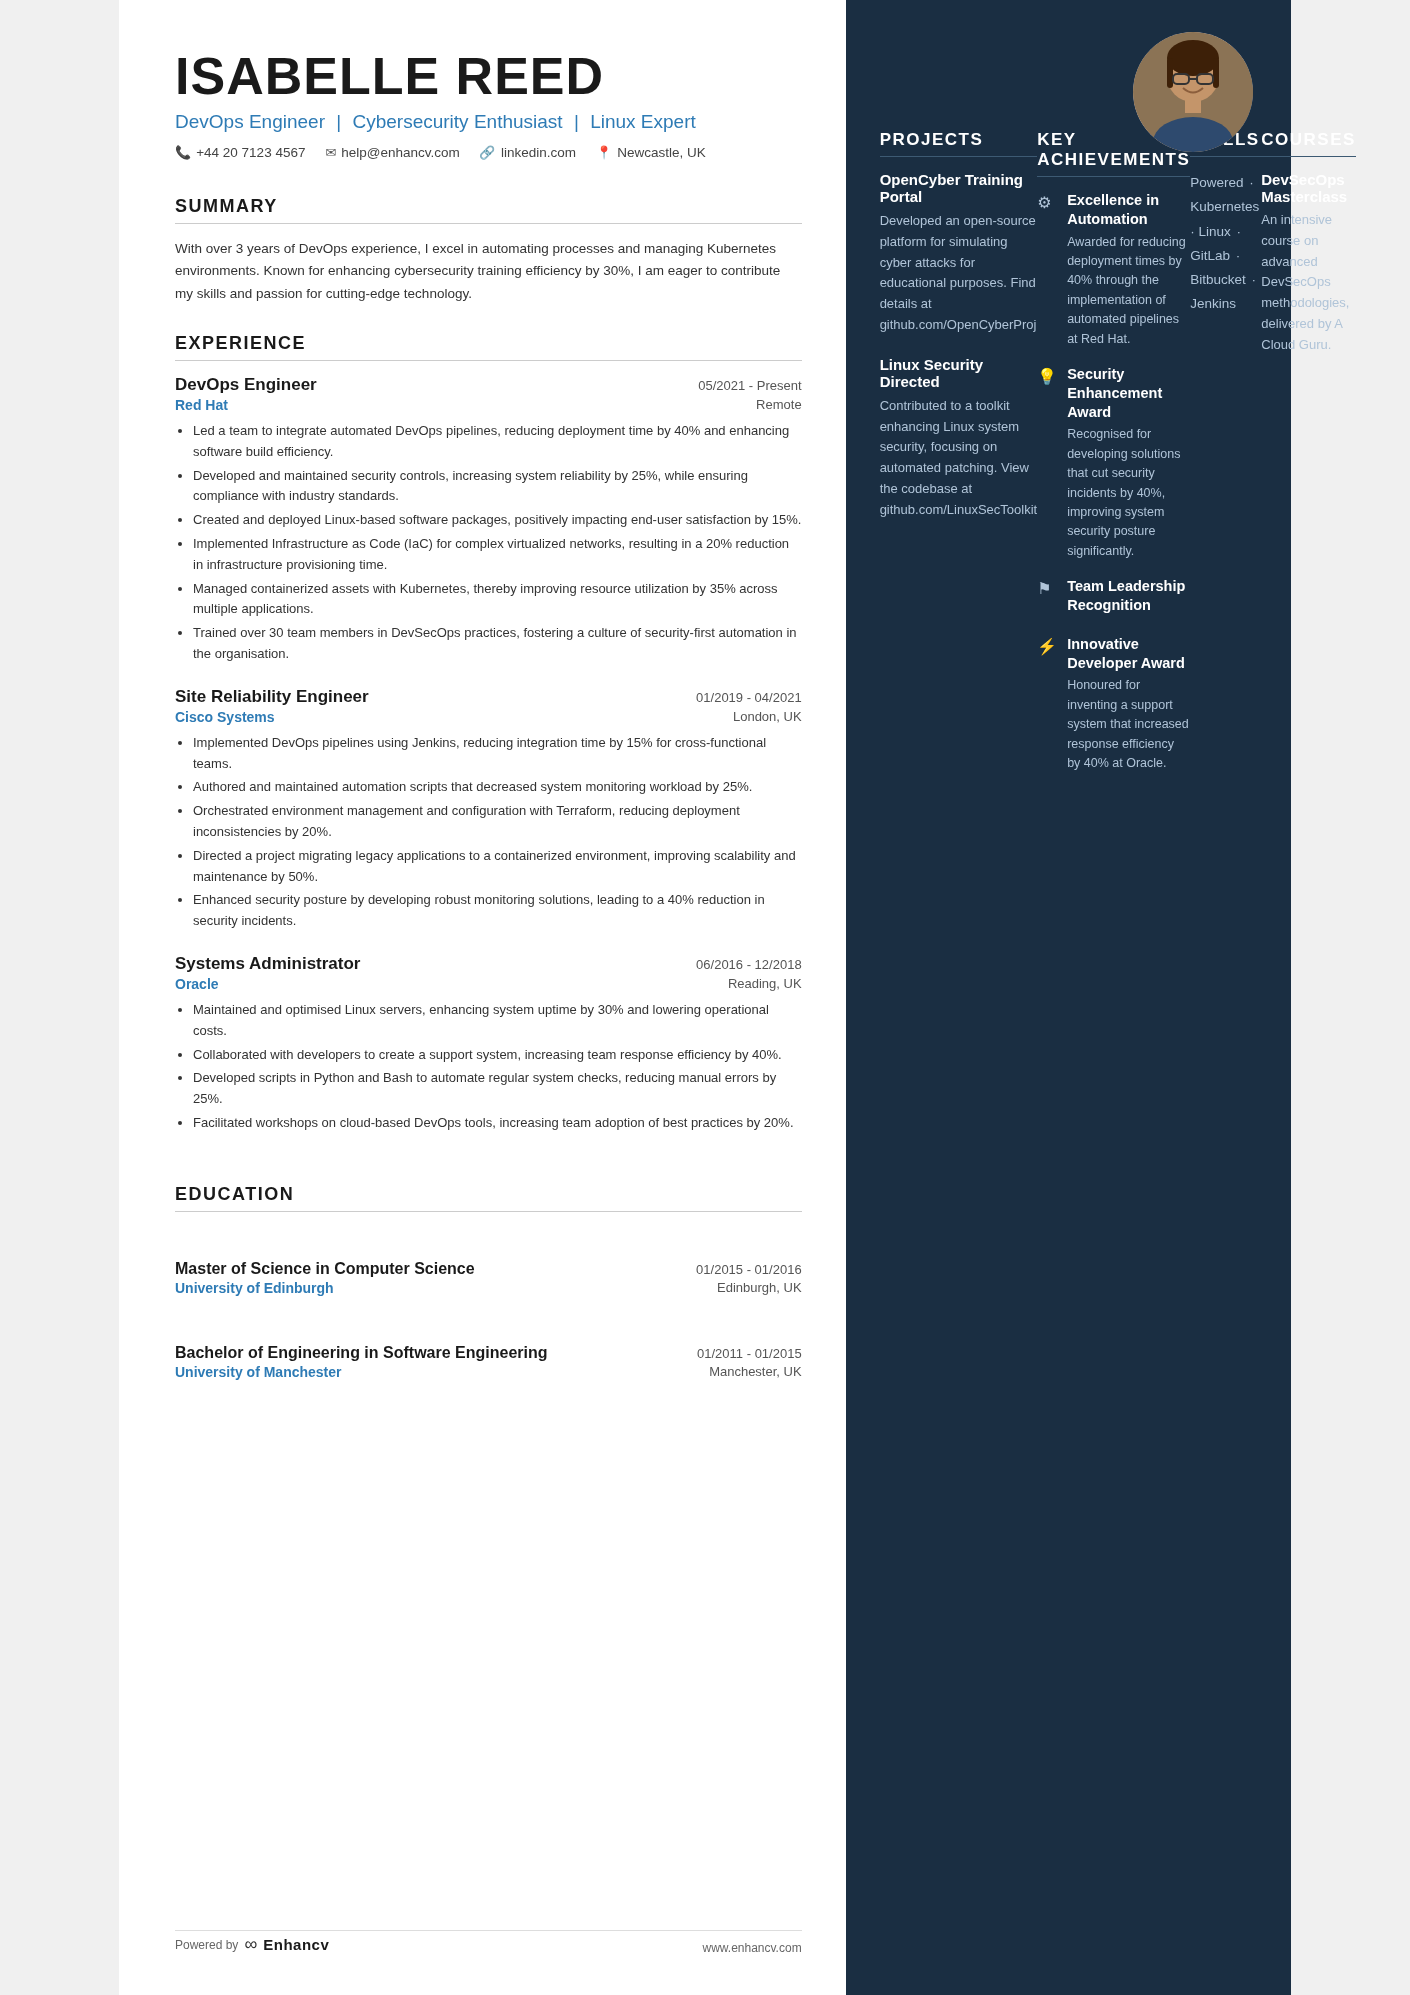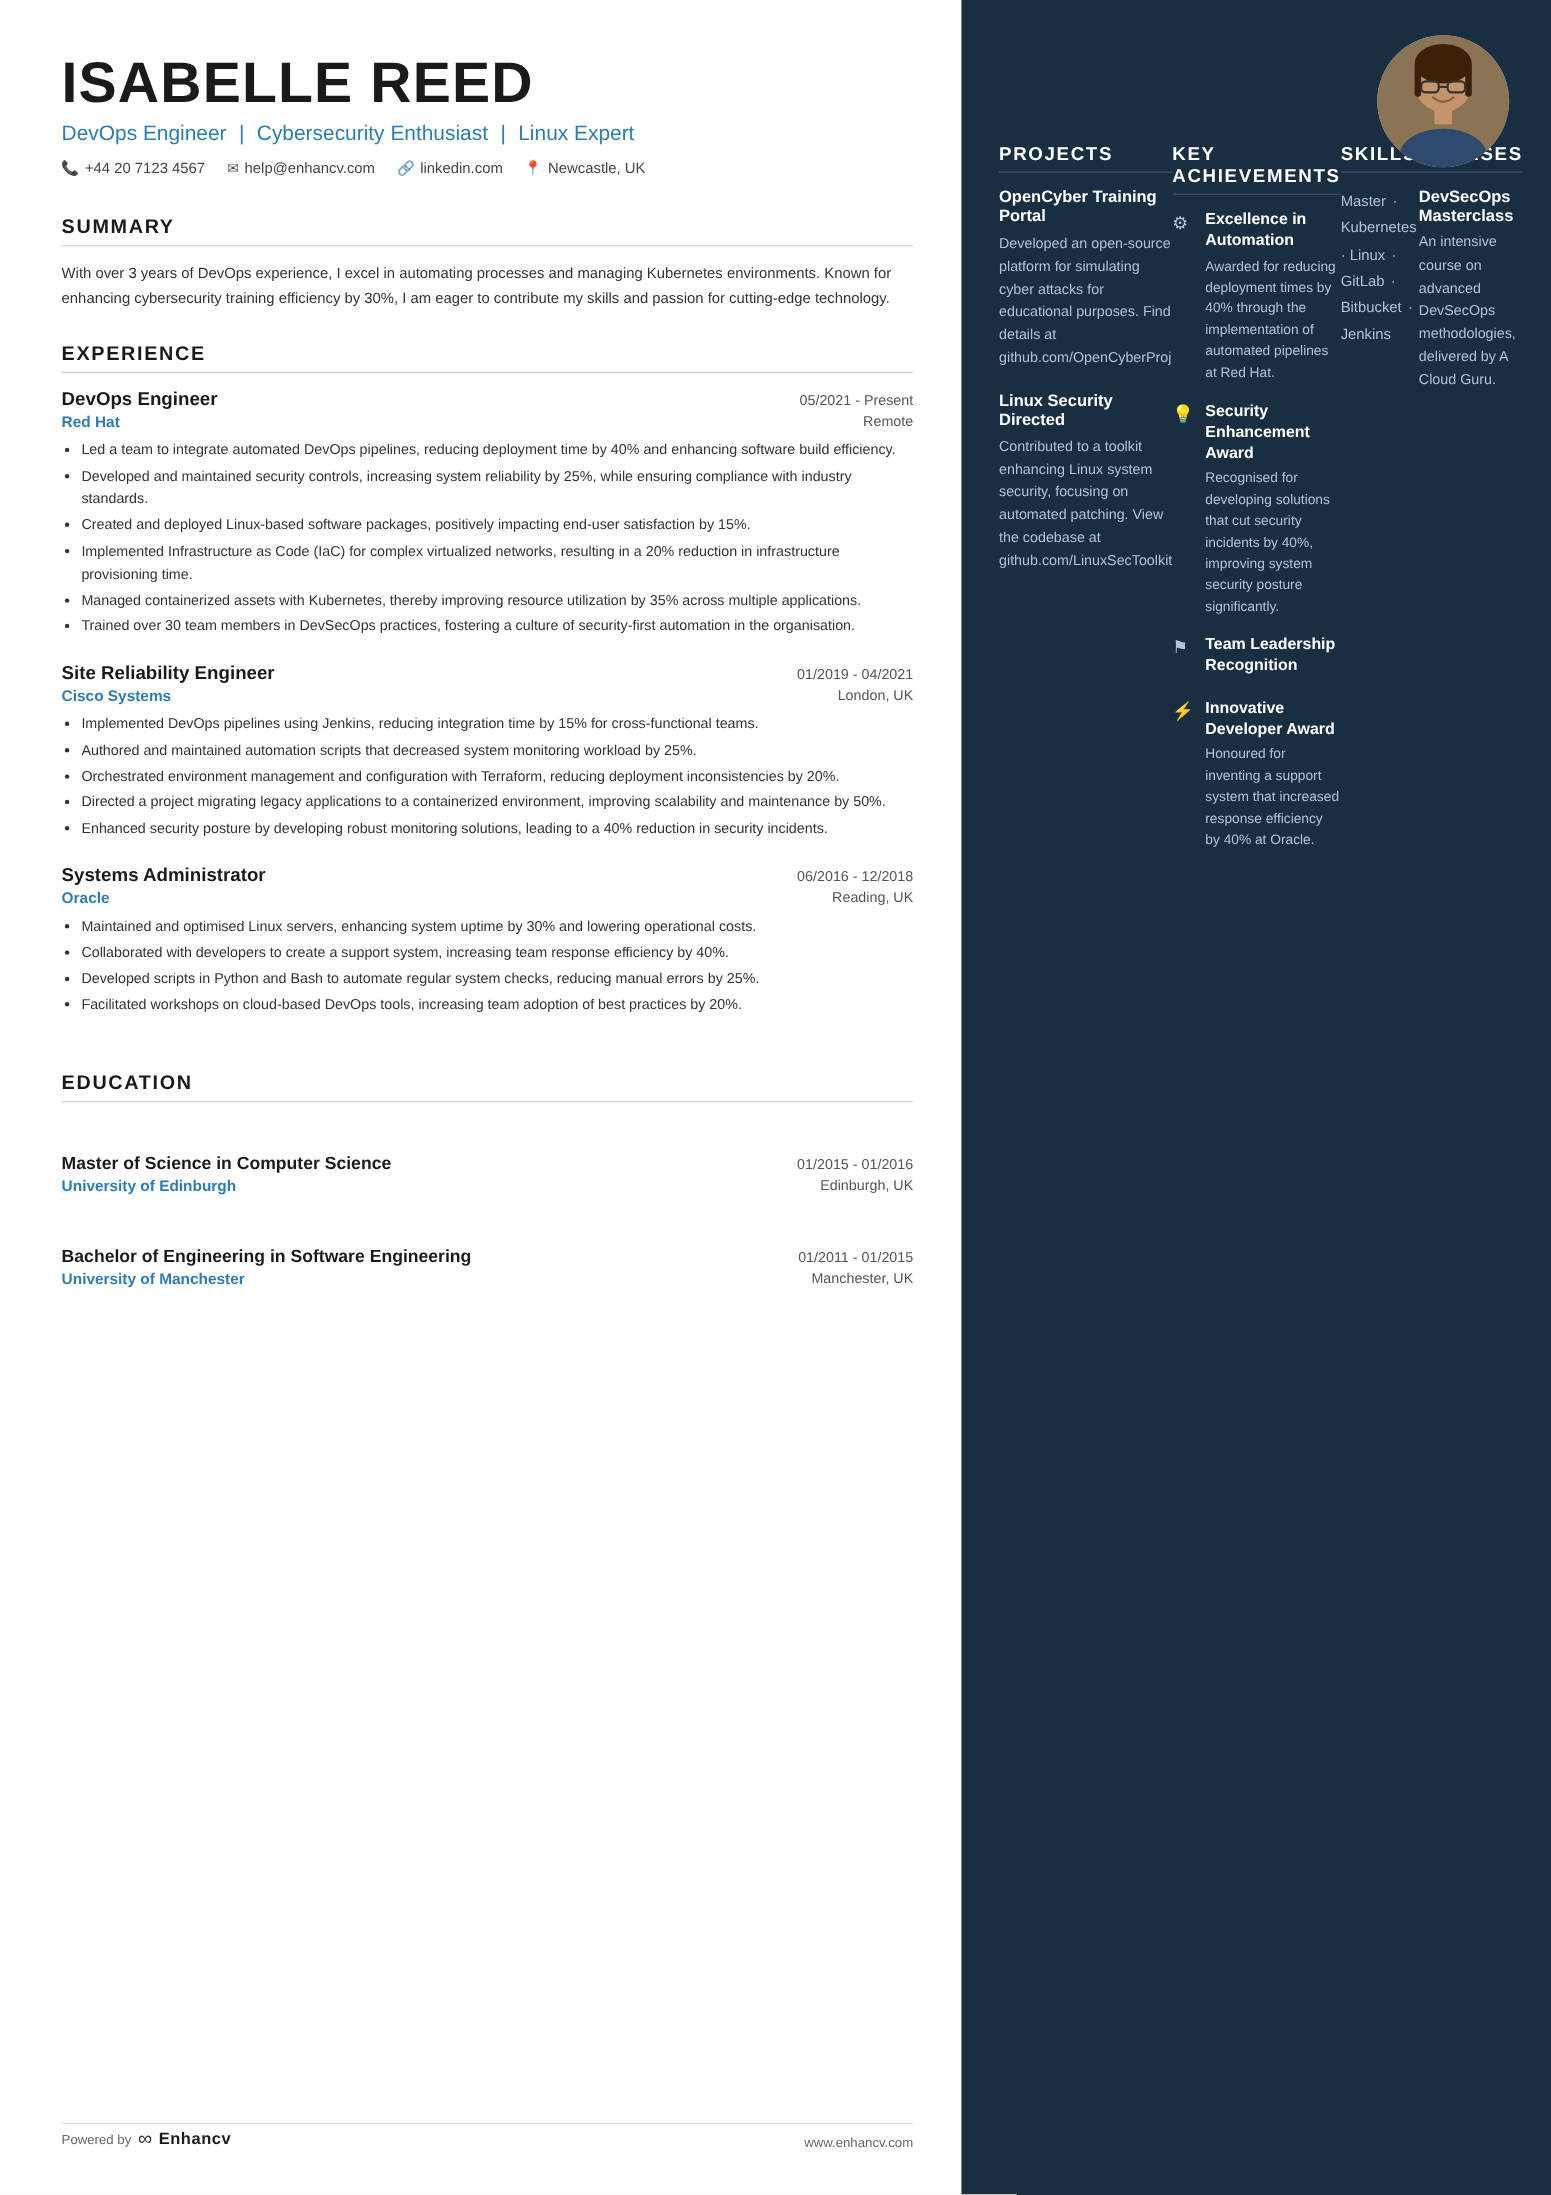--- a/index.html
+++ b/index.html
@@ -5,21 +5,21 @@
     * { margin: 0; padding: 0; box-sizing: border-box; }
     body {
       font-family: 'Arial', sans-serif;
       background: #f0f0f0;
       display: flex;
       justify-content: center;
       align-items: flex-start;
       min-height: 100vh;
     }
     .resume-wrapper {
-      width: 1410px;
+      width: 1172px;
       min-height: 1995px;
       background: white;
       display: flex;
       flex-direction: row;
       position: relative;
     }
     
     .left-col {
       width: 62%;
       padding: 48px 44px 40px 56px;
@@ -520,21 +520,21 @@
         <div class="achievement-content">
           <div class="achievement-title">Innovative Developer Award</div>
           <div class="achievement-desc">Honoured for inventing a support system that increased response efficiency by 40% at Oracle.</div>
         </div>
       </div>
     </div>
 
     <div class="right-section">
       <div class="right-section-title">SKILLS</div>
       <div class="skills-text">
-        <span>Master</span> ·
+        <span>Powered</span> ·
         <span>Kubernetes</span> ·
         <span>Linux</span> ·
         <span>GitLab</span> ·
         <span>Bitbucket</span> ·
         <span>Jenkins</span>
       </div>
     </div>
 
     <div class="right-section">
       <div class="right-section-title">COURSES</div>

